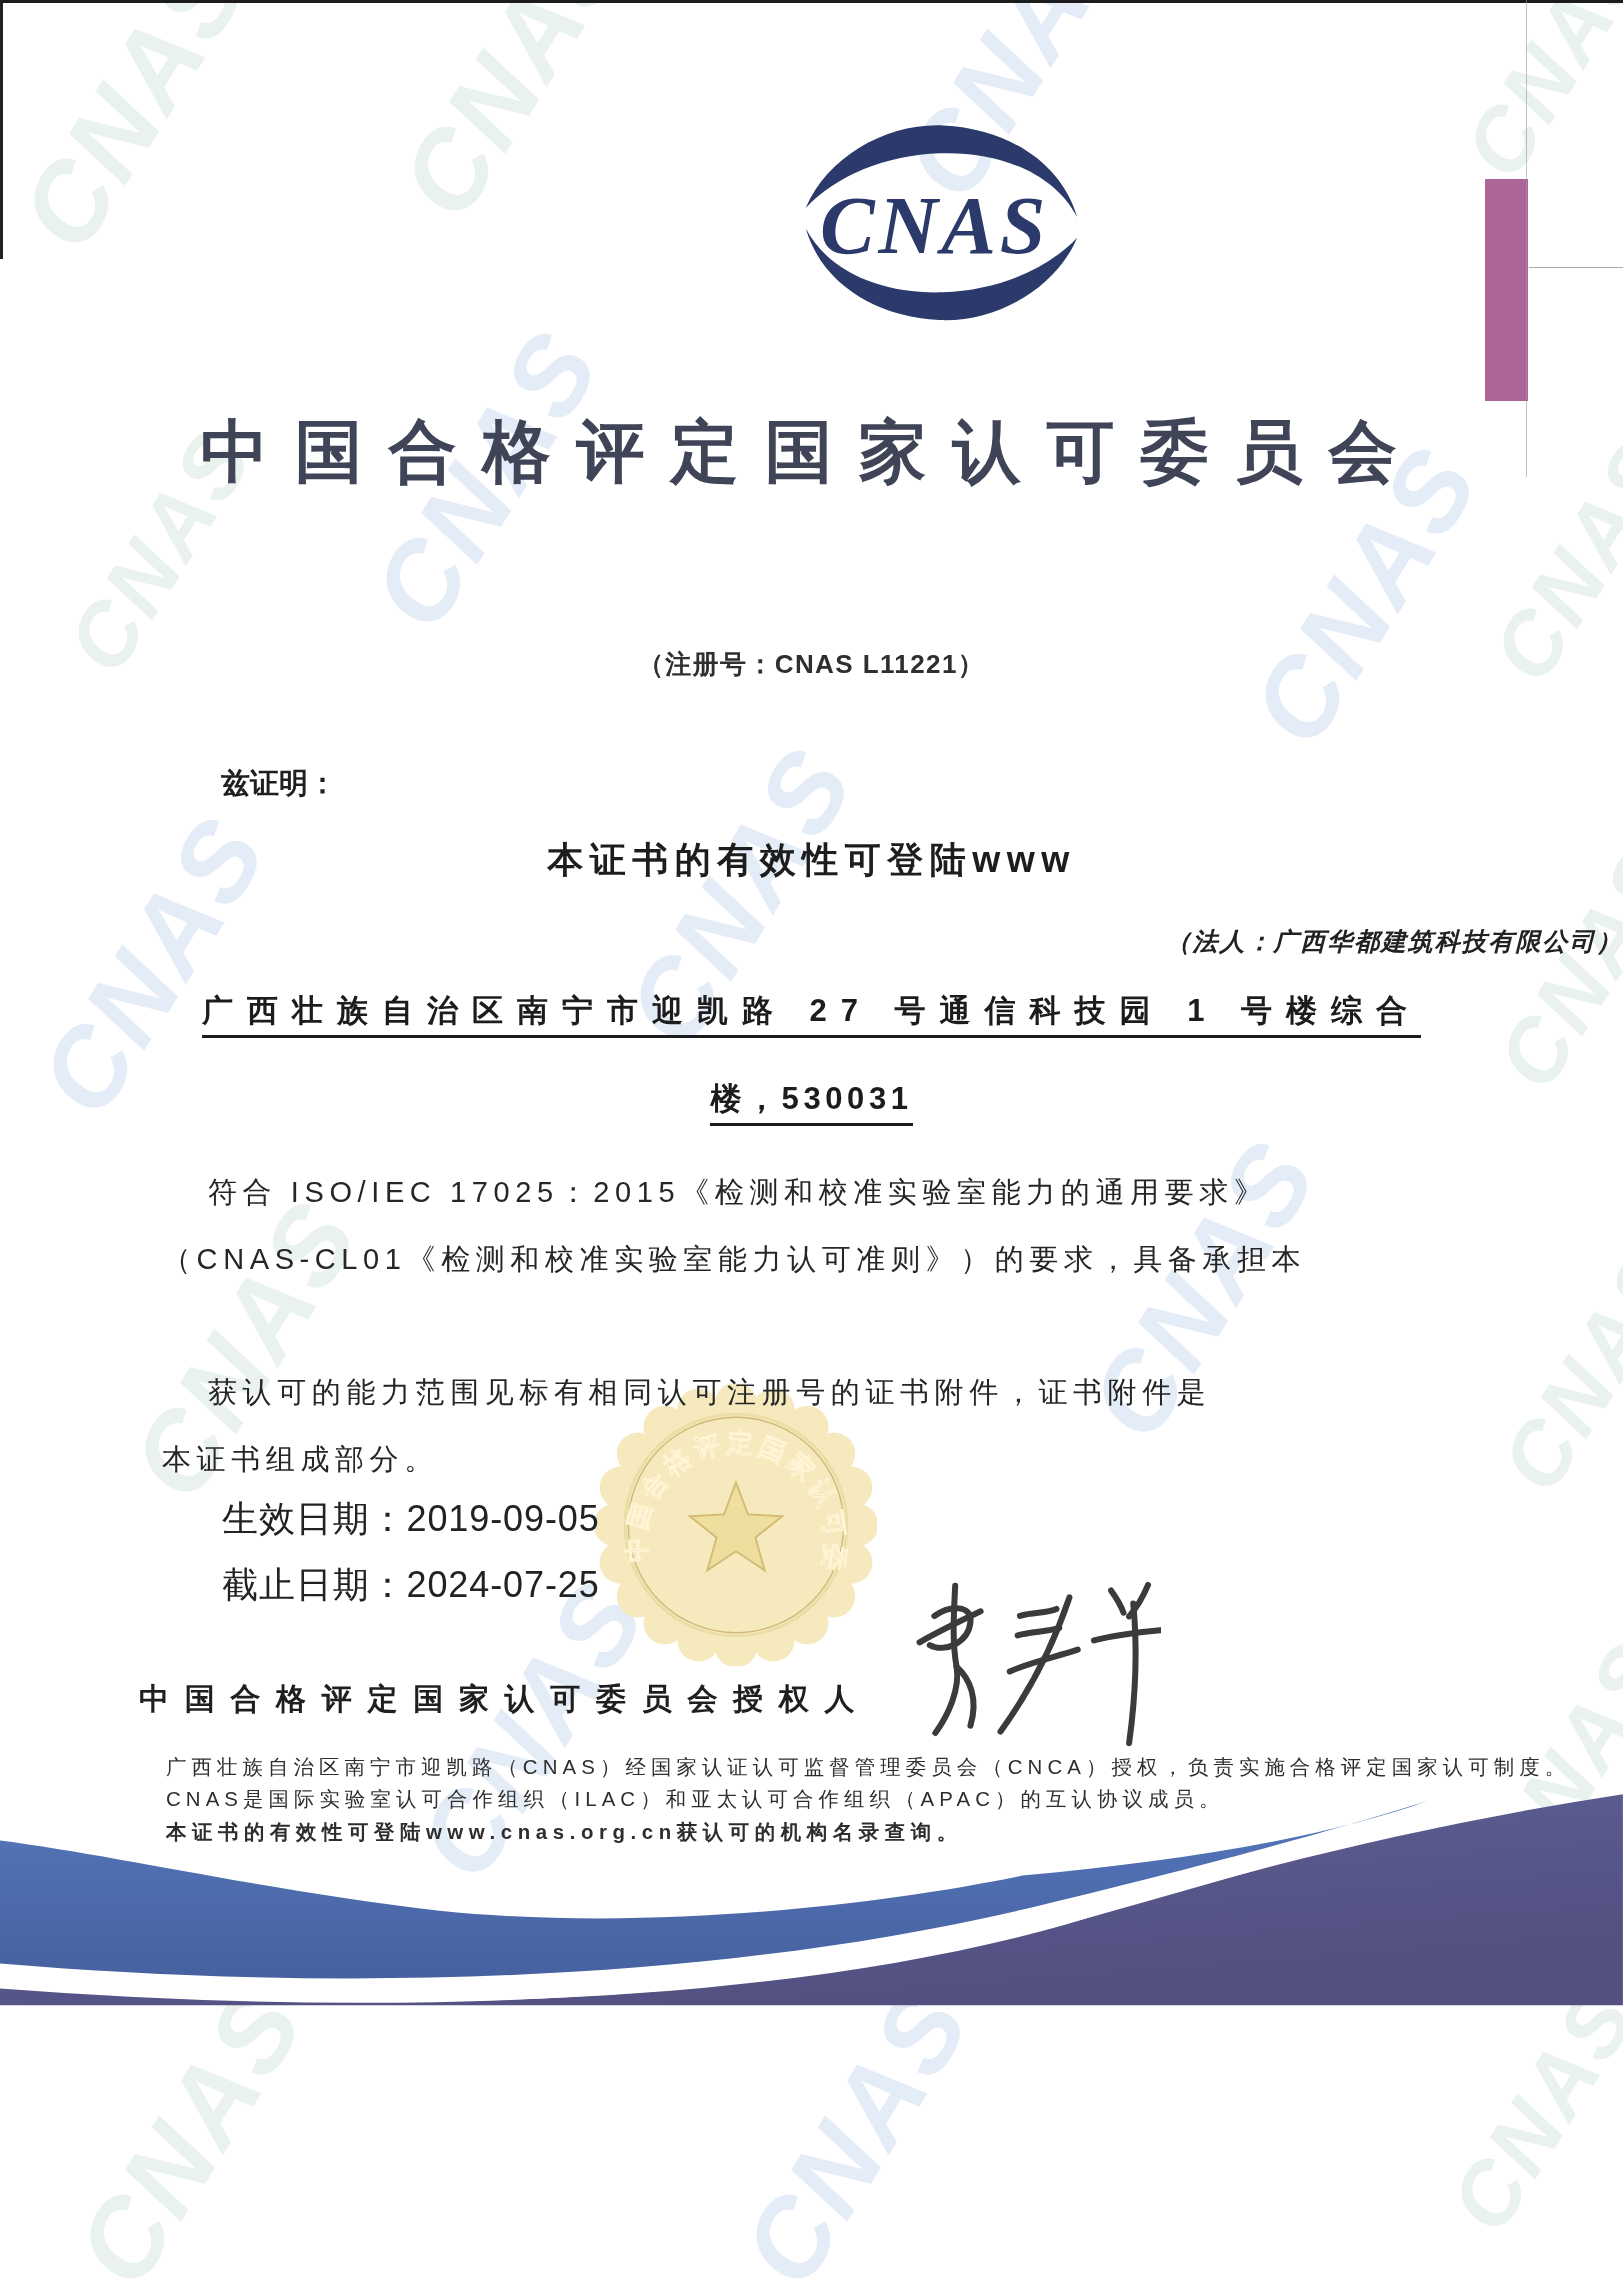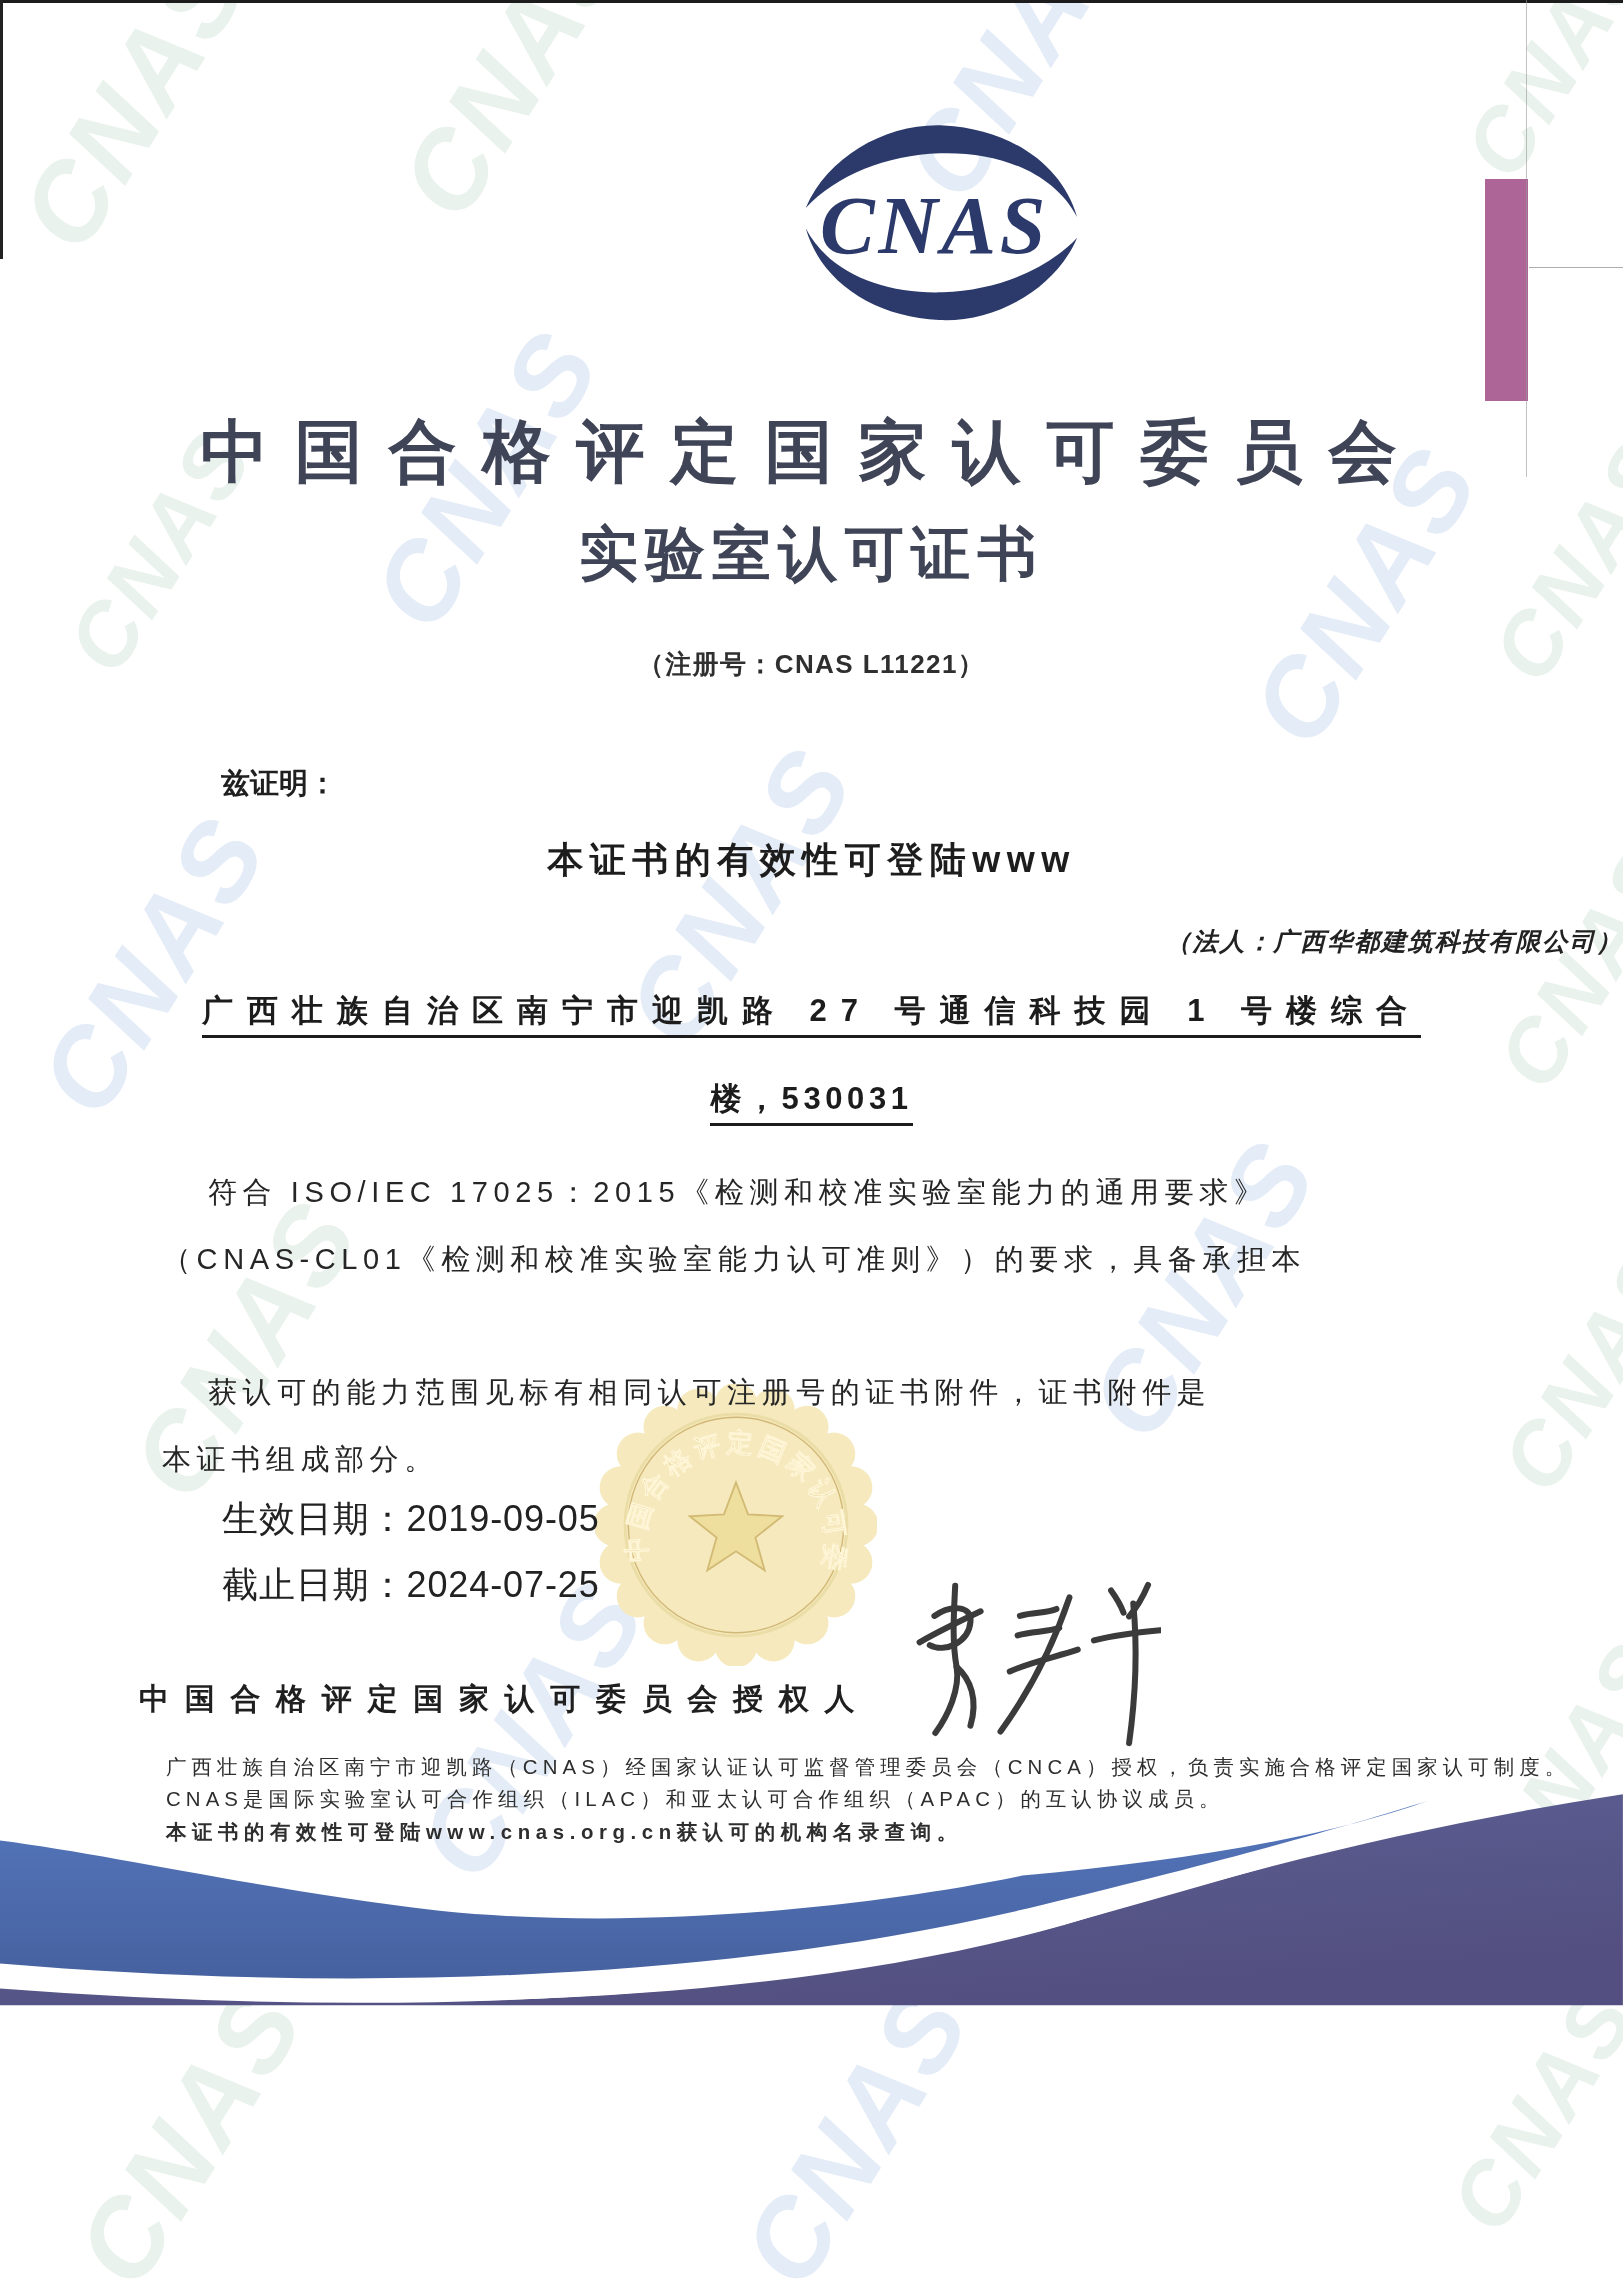--- a/index.html
+++ b/index.html
@@ -129,21 +129,20 @@
 
   <div class="cnas-logo">
     <svg viewBox="0 0 680 500">
       <path fill="#2c3a6b" d="M62,218 C110,105 240,34 360,40 C500,47 615,122 648,238 C598,142 480,96 352,100 C235,104 128,148 62,218 Z"></path>
       <path fill="#2c3a6b" transform="rotate(180 355 250)" d="M62,218 C110,105 240,34 360,40 C500,47 615,122 648,238 C598,142 480,96 352,100 C235,104 128,148 62,218 Z"></path>
     </svg>
     <div class="cnas-label">CNAS</div>
   </div>
 
   <div class="org-title">中国合格评定国家认可委员会</div>
-  <div class="cert-title">实验室认可证书</div>
   <div class="reg-line">（注册号：CNAS L11221）</div>
 
   <div class="certify">兹证明：</div>
   <div class="company">本证书的有效性可登陆www</div>
   <div class="legal">（法人：广西华都建筑科技有限公司）</div>
   <div class="addr1"><span>广西壮族自治区南宁市迎凯路 27 号通信科技园 1 号楼综合</span></div>
   <div class="addr2"><span>楼，530031</span></div>
 
   <div class="para para1">
     <div class="indent">符合 ISO/IEC 17025：2015《检测和校准实验室能力的通用要求》</div>

